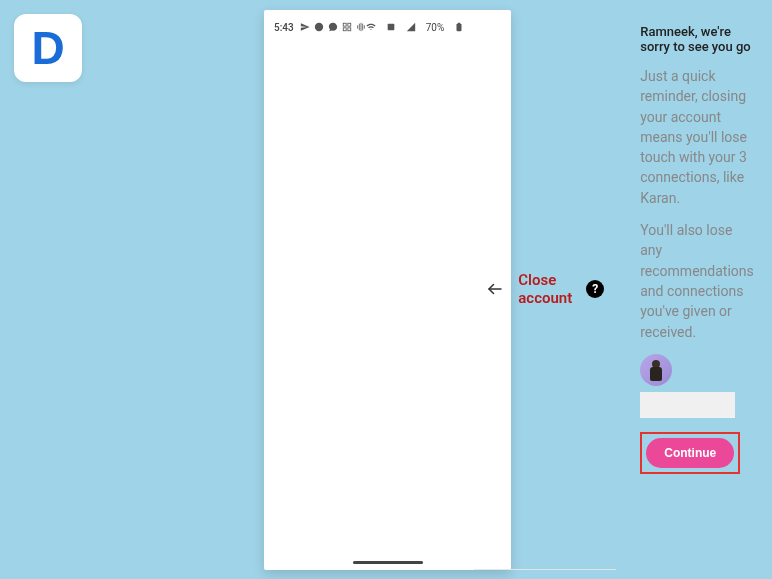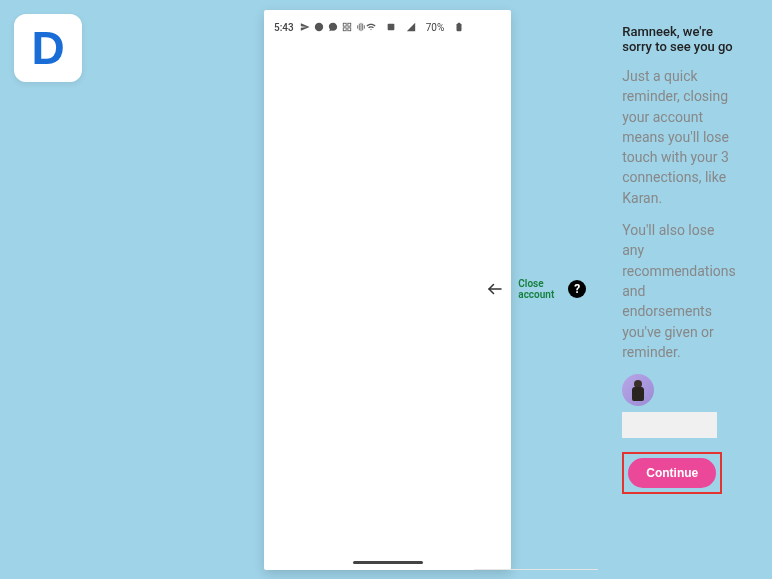--- a/index.html
+++ b/index.html
@@ -90,23 +90,23 @@
     }
     .back-icon {
       width: 18px;
       height: 18px;
       display: flex;
       align-items: center;
       justify-content: center;
       cursor: pointer;
     }
     .header-title {
-      font-size: 10px;
+      font-size: 15px;
       font-weight: 600;
-      color: #15803d;
+      color: #b91c1c;
       flex: 1;
     }
     .help-icon {
       width: 18px;
       height: 18px;
       border-radius: 50%;
       background: #000;
       color: #fff;
       display: flex;
       align-items: center;
@@ -275,21 +275,21 @@
           <polyline points="10 6 4 12 10 18"></polyline>
         </svg>
     </div>
     <div class="header-title">Close account</div>
     <div class="help-icon">?</div>
   </div>
 
   <div class="content">
     <div class="heading">Ramneek, we're sorry to see you go</div>
     <div class="para">Just a quick reminder, closing your account means you'll lose touch with your 3 connections, like Karan.</div>
-    <div class="para">You'll also lose any recommendations and endorsements you've given or reminder.</div>
+    <div class="para">You'll also lose any recommendations and connections you've given or received.</div>
     
     <div class="avatar">
       <div class="avatar-figure">
         <div class="avatar-head"></div>
         <div class="avatar-body"></div>
       </div>
     </div>
     <div class="redacted"></div>
 
     <div class="continue-wrap">

